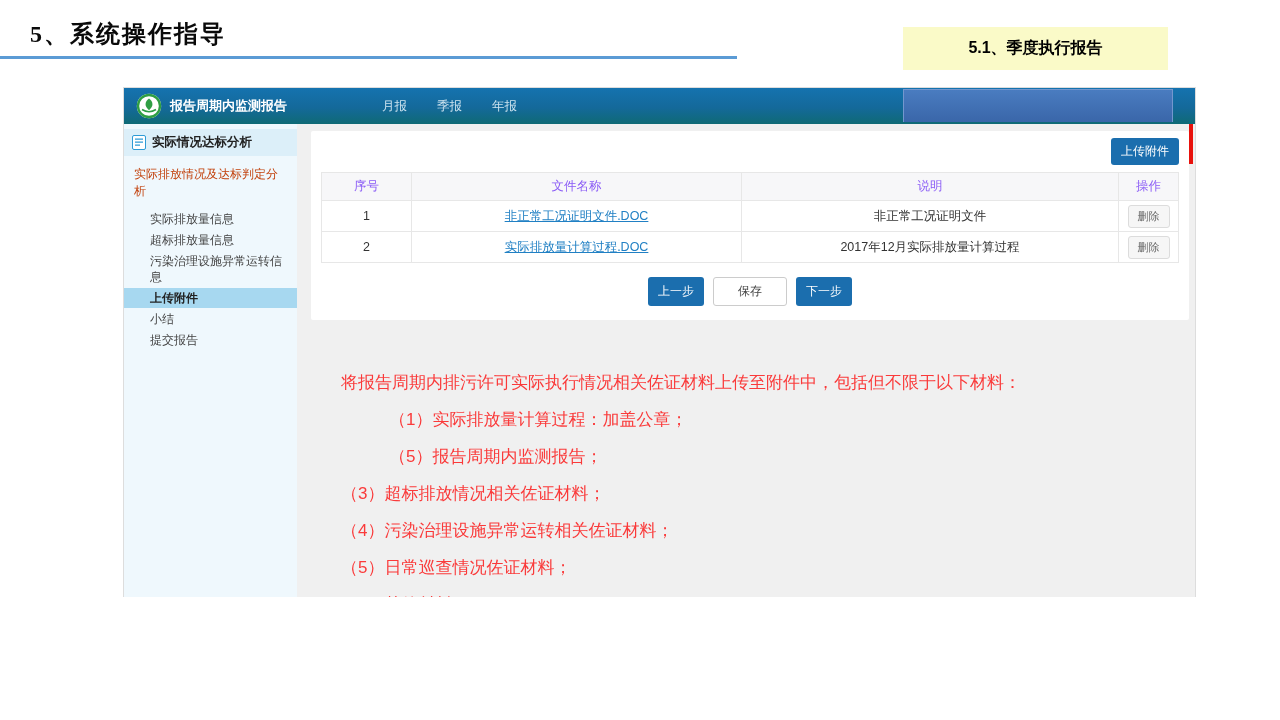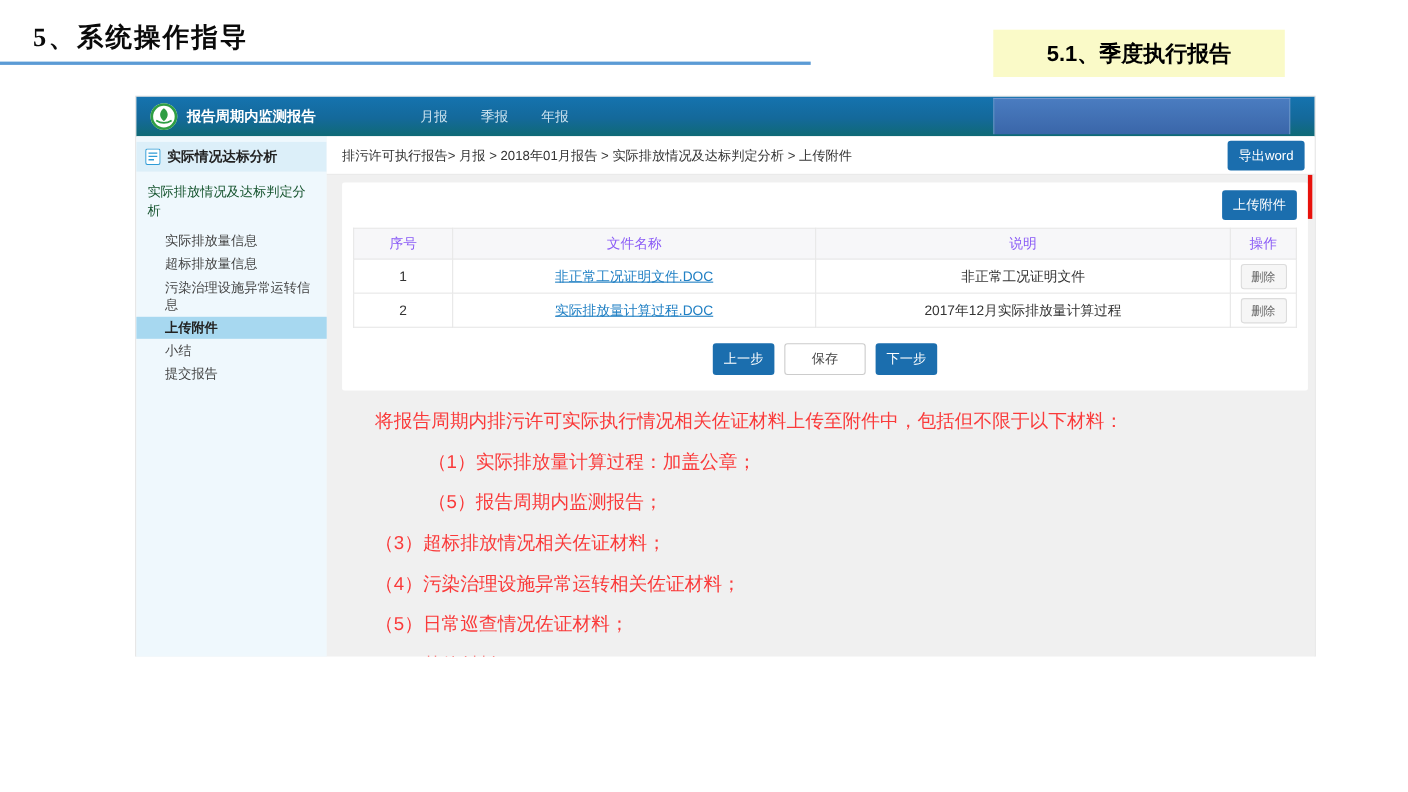--- a/index.html
+++ b/index.html
@@ -5,21 +5,21 @@
   * { margin:0; padding:0; box-sizing:border-box; }
   html,body { background:#fff; }
   body { font-family:"Liberation Sans", sans-serif; }
   .slide { position:relative; width:1280px; height:597px; background:#fff; overflow:hidden; }
 
   
   .slide-title { position:absolute; left:30px; top:18px; font-family:"Liberation Serif", serif;
     font-weight:bold; font-size:24px; color:#0a0a0a; letter-spacing:2px; }
   .title-rule { position:absolute; left:0; top:56px; width:737px; height:3px; background:#5B9BD5; }
   .topic-badge { position:absolute; left:903px; top:27px; width:265px; height:43px; background:#FAFAC8;
-    display:flex; align-items:center; justify-content:center; font-size:20px; font-weight:bold; color:#000; }
+    display:flex; align-items:center; justify-content:center; font-size:16px; font-weight:bold; color:#000; }
 
   
   .shot { position:absolute; left:123px; top:87px; width:1073px; height:605px; background:#fff;
     border:1px solid #DDDDDD; display:flex; flex-direction:column; }
 
   
   .navbar { height:36px; flex:none; background:linear-gradient(180deg,#1573AF 0%,#14699A 55%,#0F6A75 100%);
     display:flex; align-items:center; padding:0 12px; position:relative; }
   .brand { color:#fff; font-weight:bold; font-size:13px; margin-left:8px; }
   .nav-menu { display:flex; gap:30px; margin-left:95px; font-size:12.5px; color:#CDE3EF; }
@@ -28,21 +28,21 @@
     background:linear-gradient(180deg,#4A7CC0,#3A66A9); border:1px solid #7397CE; border-bottom:none; }
 
   
   .app-body { flex:1; display:flex; background:#F0F0F0; position:relative; min-height:0; }
 
   
   .sidebar { width:173px; flex:none; display:flex; flex-direction:column; font-size:12px; color:#444; }
   .sidebar-blue { height:522px; background:#EFF8FD; padding-top:5px; }
   .side-header { background:#DCEFF9; padding:5px 8px; display:flex; align-items:center; gap:6px;
     font-size:12.5px; font-weight:bold; color:#222; cursor:pointer; }
-  .side-section { padding:10px 10px 8px 10px; color:#14532d; }
+  .side-section { padding:10px 10px 8px 10px; color:#c2410c; }
   .side-item { padding:2px 10px 2px 26px; line-height:16px; margin:1px 0; cursor:pointer; }
   .side-item.active { background:#A7D8F0; font-weight:bold; color:#222; }
   .side-scroll { height:15px; background:#F1F1F1; display:flex; align-items:center; padding:0 8px; }
   .scroll-arrow { font-size:9px; color:#555; font-weight:bold; line-height:1; cursor:pointer; }
   .scroll-thumb { width:106px; height:9px; background:#C2C2C2; margin-left:6px; cursor:pointer; }
   .scroll-spacer { flex:1; }
 
   
   .main { flex:1; display:flex; flex-direction:column; min-width:0; }
   .breadcrumb-bar { height:35px; flex:none; background:#fff; border-bottom:1px solid #E8E8E8;
@@ -138,24 +138,20 @@
         </div>
         <div class="side-scroll">
           <span class="scroll-arrow">❮</span>
           <span class="scroll-thumb"></span>
           <span class="scroll-spacer"></span>
           <span class="scroll-arrow">❯</span>
         </div>
       </div>
 
       <div class="main">
-        <div class="breadcrumb-bar">
-          <span>排污许可执行报告&gt; 月报 &gt; 2018年01月报告 &gt; 实际排放情况及达标判定分析 &gt; 上传附件</span>
-          <button class="btn-blue export-btn">导出word</button>
-        </div>
 
         <div class="panel">
           <div class="red-mark"></div>
           <div class="upload-row">
             <button class="btn-blue">上传附件</button>
           </div>
           <table class="files">
             <colgroup>
                 <col style="width:90px">
                 <col style="width:330px">

